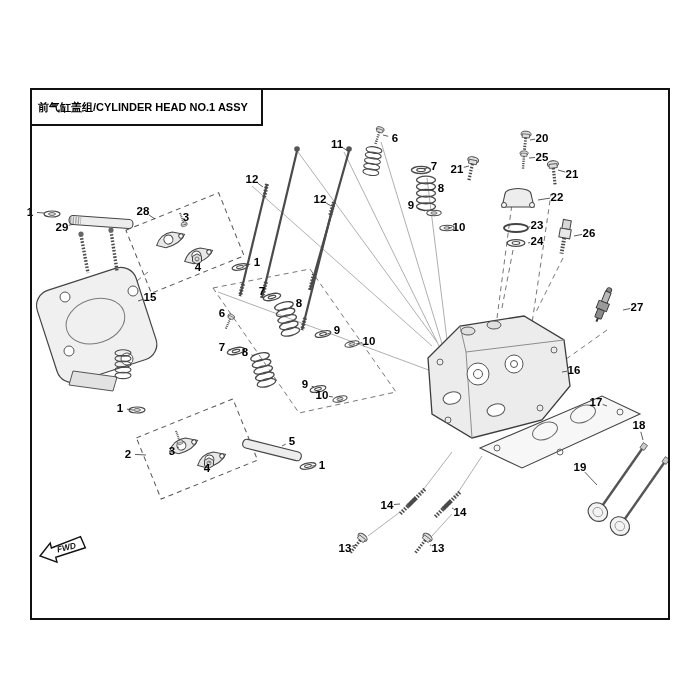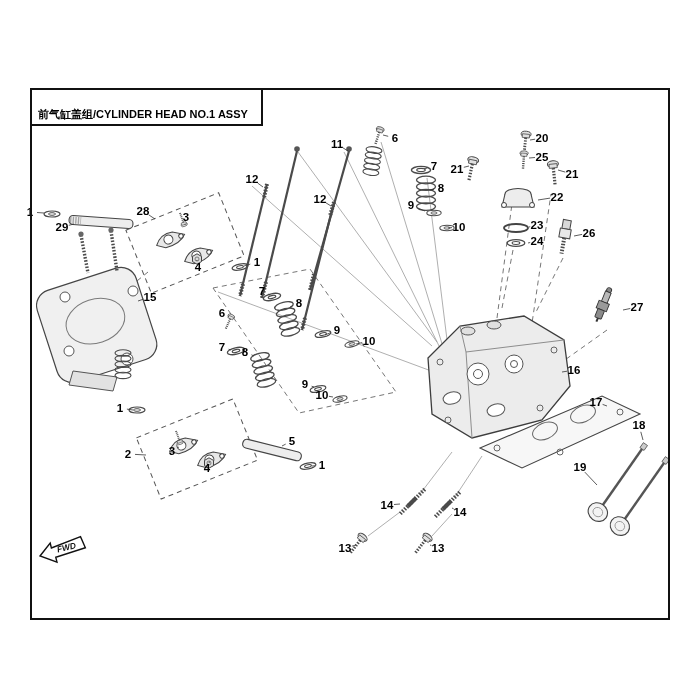--- a/index.html
+++ b/index.html
@@ -1,20 +1,20 @@
 <!DOCTYPE html>
 <html><head>
 <meta charset="utf-8">
 <style>
   *{margin:0;padding:0;box-sizing:border-box}
   html,body{width:700px;height:700px;background:#ffffff;font-family:"Liberation Sans",sans-serif}
   .page{position:relative;width:700px;height:700px;background:#fff;overflow:hidden}
   .frame{position:absolute;left:30px;top:88px;width:640px;height:532px;border:2px solid #111;pointer-events:none}
   .title-box{position:absolute;left:30px;top:88px;width:233px;height:14px;border:2px solid #111;background:#fff;
-    display:flex;align-items:flex-start;padding:17px 6px;font-size:11px;font-weight:bold;color:#000;white-space:nowrap;overflow:hidden}
+    display:flex;align-items:center;padding:17px 6px;font-size:11px;font-weight:bold;color:#000;white-space:nowrap;overflow:hidden}
   svg.diagram{position:absolute;left:0;top:0}
   #callouts text{font-family:"Liberation Sans",sans-serif;font-size:11.5px;font-weight:bold;fill:#000;
     text-anchor:middle;dominant-baseline:central}
   #leaders line{stroke:#333;stroke-width:0.8}
   .thin{stroke:#9a9a9a;stroke-width:0.8;fill:none}
   .dash{stroke:#666;stroke-width:0.9;fill:none;stroke-dasharray:5 4}
   .fwd-text{font-size:8.5px;font-weight:bold;font-style:italic;fill:#111}
 </style>
 </head>
 <body>

